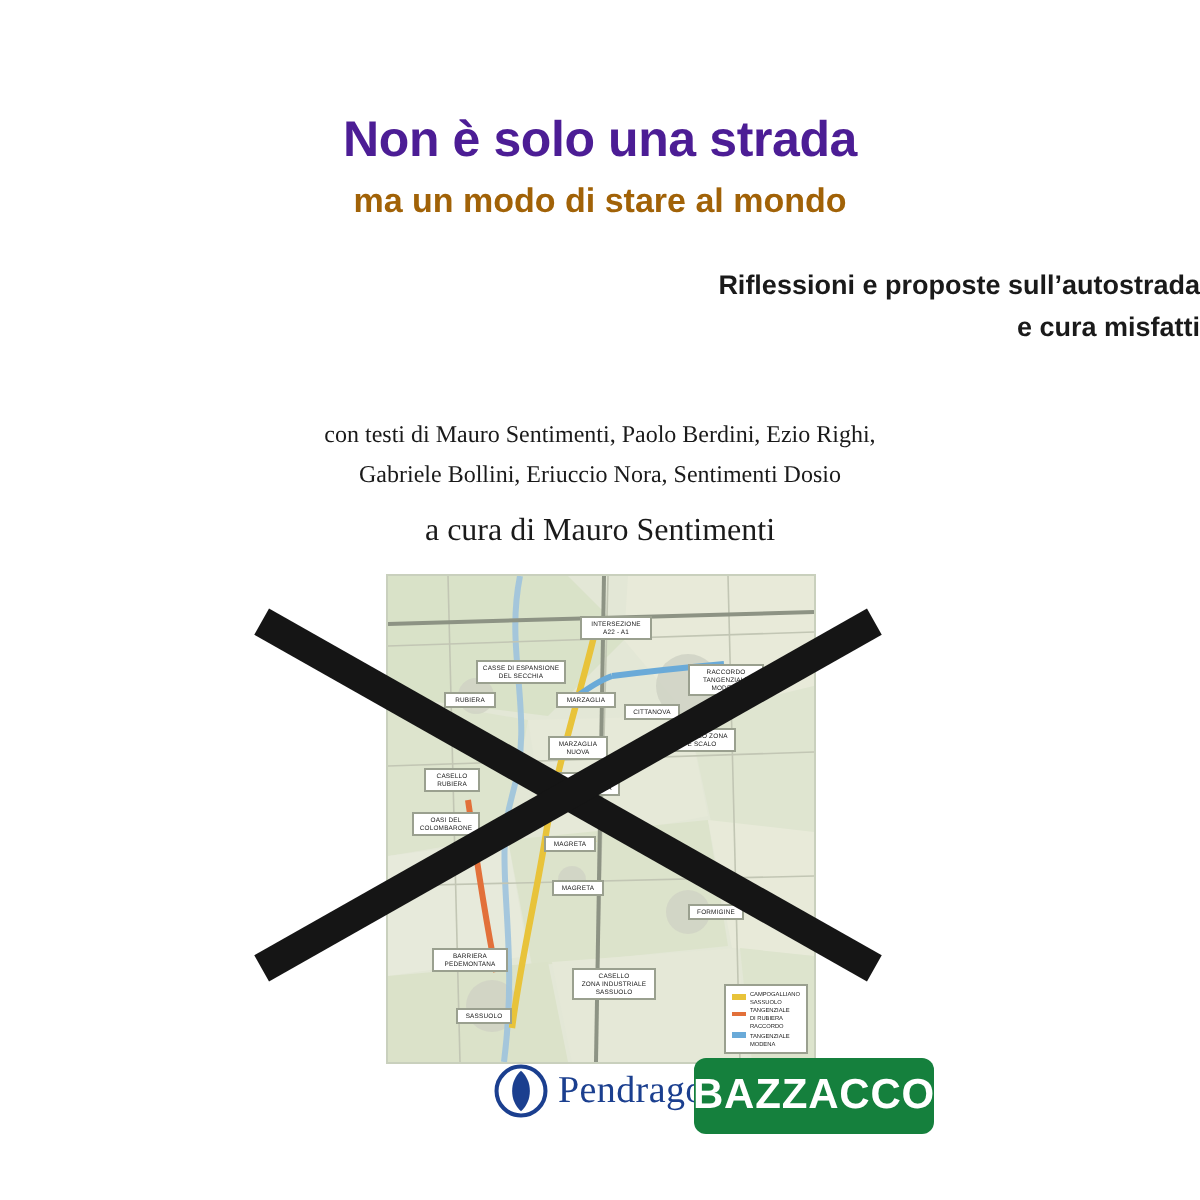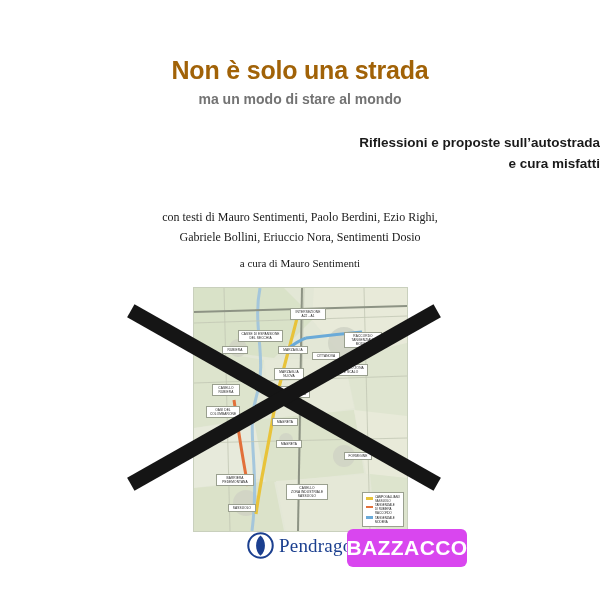--- a/index.html
+++ b/index.html
@@ -24,28 +24,28 @@
   .title-block {
     position: absolute;
     top: 56px;
     left: 0;
     width: 600px;
     text-align: center;
   }
   .title-main {
     font-size: 25px;
     font-weight: bold;
-    color: #a16207;
+    color: #4c1d95;
     letter-spacing: -0.2px;
     line-height: 1.18;
   }
   .title-sub {
-    font-size: 14px;
+    font-size: 17px;
     font-weight: bold;
-    color: #737373;
+    color: #a16207;
     margin-top: 5px;
     line-height: 1.2;
   }
   .subtitle-block {
     position: absolute;
     top: 133px;
     left: 0;
     width: 600px;
     text-align: right;
   }
@@ -69,21 +69,21 @@
     font-family: "Liberation Serif", serif;
   }
   .curator-block {
     position: absolute;
     top: 257px;
     left: 0;
     width: 600px;
     text-align: center;
   }
   .curator-line {
-    font-size: 11px;
+    font-size: 16px;
     color: #1a1a1a;
     font-family: "Liberation Serif", serif;
   }
 
   
   .map-wrap {
     position: absolute;
     left: 193px;
     top: 287px;
     width: 215px;
@@ -179,21 +179,21 @@
     color: #1b3f8f;
     font-family: "Liberation Serif", serif;
     letter-spacing: 0.2px;
   }
   .bazzacco {
     position: absolute;
     left: 347px;
     top: -3px;
     width: 120px;
     height: 38px;
-    background: #d946ef;
+    background: #15803d;
     border-radius: 6px;
     display: flex;
     align-items: center;
     justify-content: center;
   }
   .bazzacco-text {
     color: #ffffff;
     font-size: 21px;
     font-weight: bold;
     letter-spacing: 0.4px;

